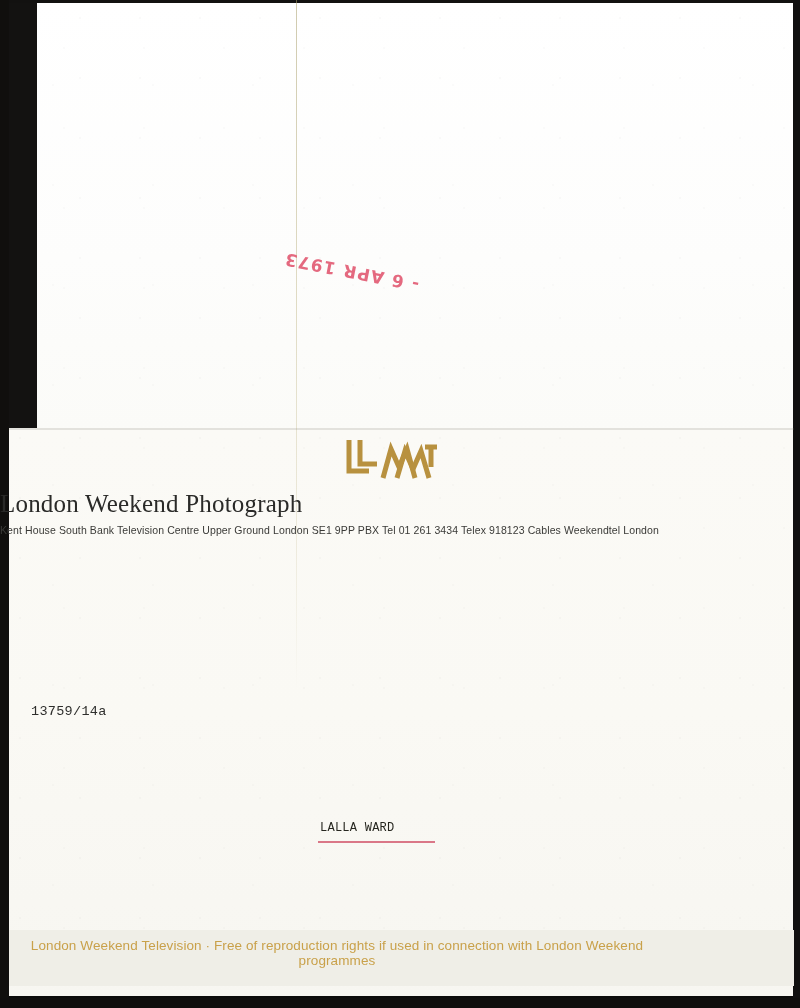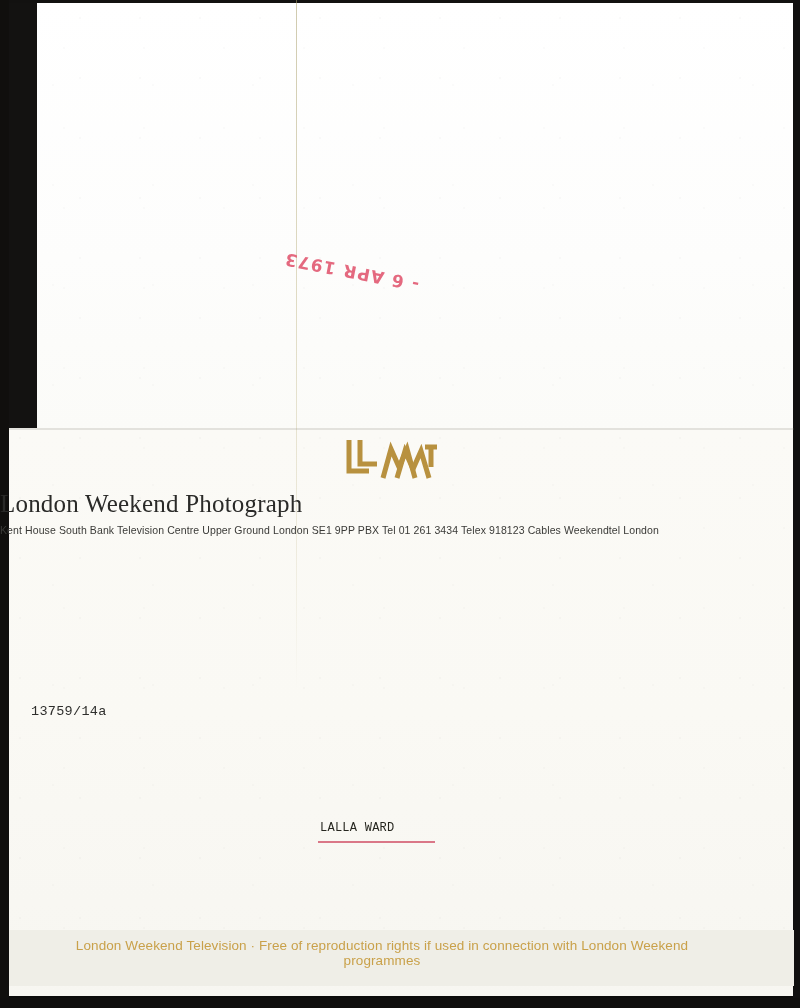--- a/index.html
+++ b/index.html
@@ -209,21 +209,20 @@
   .footer-text {
     position: absolute;
     left: 9px;
     top: 938px;
     width: 656px;
     text-align: center;
     font-family: "Liberation Sans", sans-serif;
     font-size: 13.5px;
     color: #c9a14a;
     letter-spacing: 0.1px;
-    padding-left: 45px;
   }
 
   
   .grain {
     position: absolute;
     left: 0; top: 0;
     width: 100%; height: 100%;
     pointer-events: none;
     opacity: 0.05;
     background:

